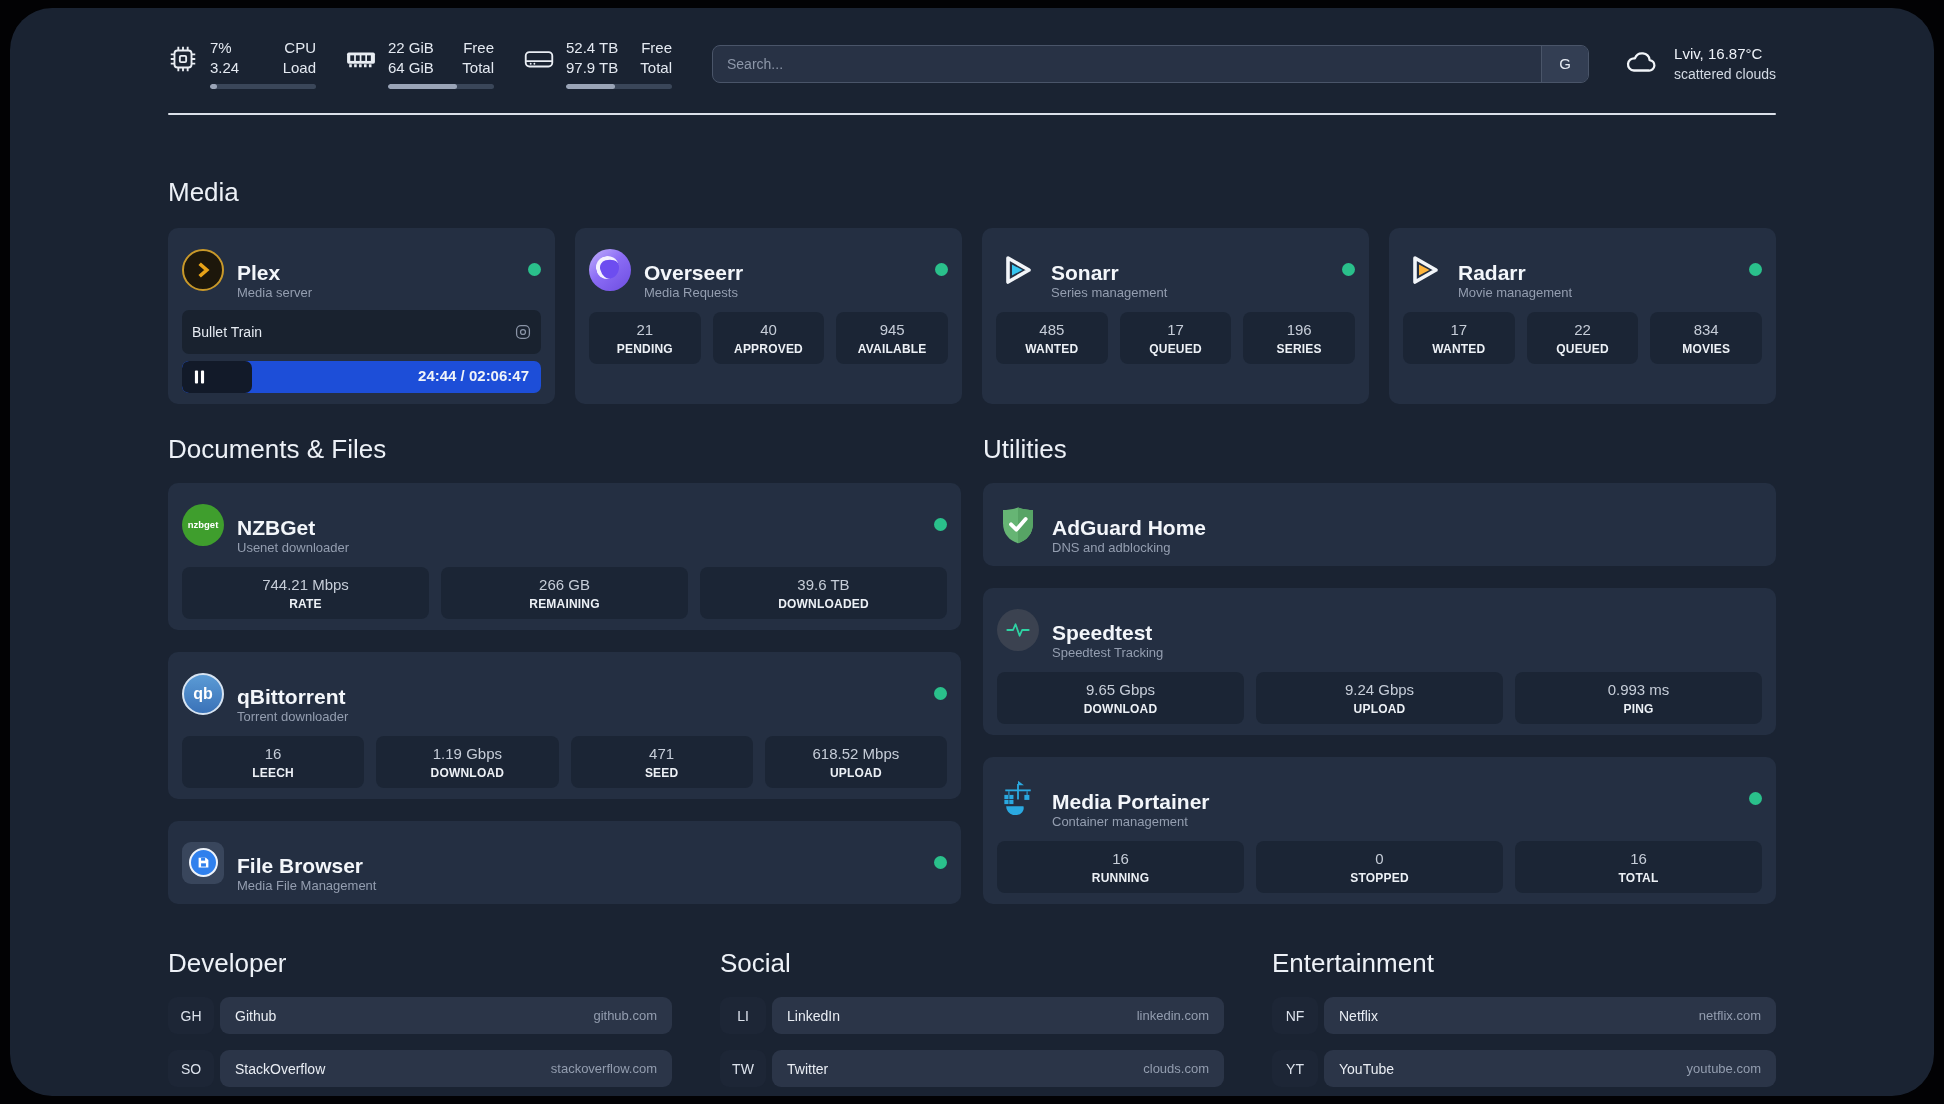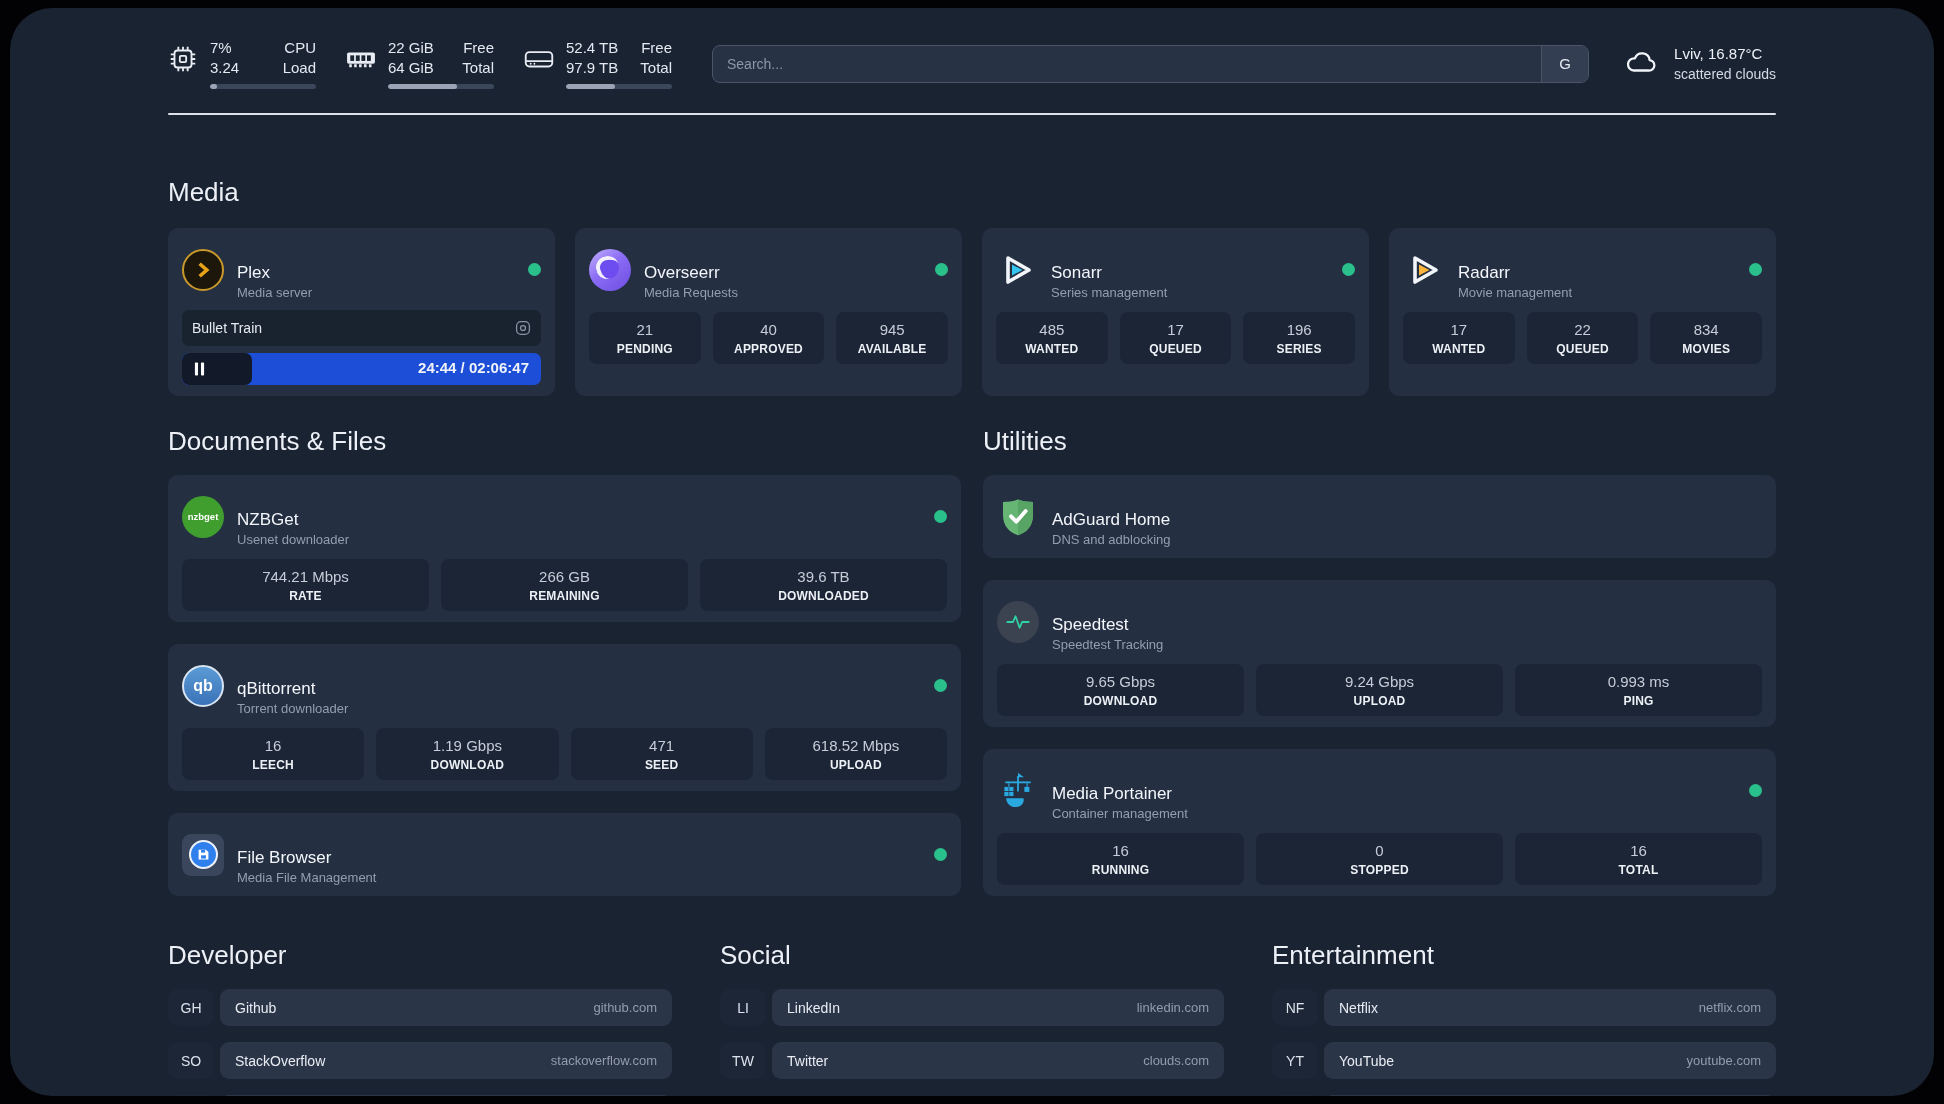--- a/index.html
+++ b/index.html
@@ -37,30 +37,30 @@
   .section-title{font-size:26px;font-weight:500;color:#edf1f7;}
   .media-section{margin-top:62px;}
   .media-grid{display:grid;grid-template-columns:repeat(4,1fr);gap:20px;margin-top:20px;}
   .two-col{display:grid;grid-template-columns:1fr 1fr;gap:0 22px;margin-top:30px;align-items:start;}
   .colcards{display:flex;flex-direction:column;gap:22px;margin-top:18px;}
 
   
   .card{background:#242f42;border-radius:10px;padding:11px 14px;cursor:pointer;}
   .card-head{display:flex;align-items:center;gap:13px;}
   .app-icon{width:42px;height:42px;flex:0 0 auto;display:flex;align-items:center;justify-content:center;position:relative;}
-  .ct{font-size:17px;font-weight:400;color:#f3f6fa;line-height:21px;margin-top:23px;}
+  .ct{font-size:21px;font-weight:700;color:#f3f6fa;line-height:21px;margin-top:23px;}
   .cs{font-size:13px;color:#949eb0;margin-top:2px;}
   .dot{margin-left:auto;width:13px;height:13px;border-radius:50%;background:var(--online,#2ac08b);flex:0 0 auto;}
   .tiles{display:flex;gap:12px;margin-top:12px;}
   .tile{flex:1;background:#1b2535;border-radius:8px;padding:8px 4px;text-align:center;}
   .tv{font-size:15px;color:#c6cdd8;line-height:19px;}
   .tl{font-size:12px;font-weight:700;color:#edf1f6;margin-top:3px;letter-spacing:.2px;}
 
   
-  .np-row1{margin-top:10px;height:36px;background:#19222f;border-radius:7px;
+  .np-row1{margin-top:10px;height:44px;background:#19222f;border-radius:7px;
            display:flex;align-items:center;padding:0 10px;font-size:14px;color:#e6ebf2;}
   .np-eye{margin-left:auto;display:flex;}
   .np-row2{margin-top:7px;height:32px;background:#1d4ed8;border-radius:7px;position:relative;overflow:hidden;}
   .np-fill{position:absolute;left:0;top:0;bottom:0;background:#121a29;border-radius:7px;}
   .np-pause{position:absolute;left:12px;top:9px;}
   .np-time{position:absolute;right:12px;top:6px;font-size:15px;font-weight:600;color:#f0f4f9;}
 
   
   .logo-plex{border-radius:50%;background:#1d170b;border:2px solid #c9992a;box-sizing:border-box;}
   .logo-overseerr{border-radius:50%;background:linear-gradient(140deg,#c3b2fc 0%,#8b6cf5 45%,#6d4de0 100%);overflow:hidden;}

